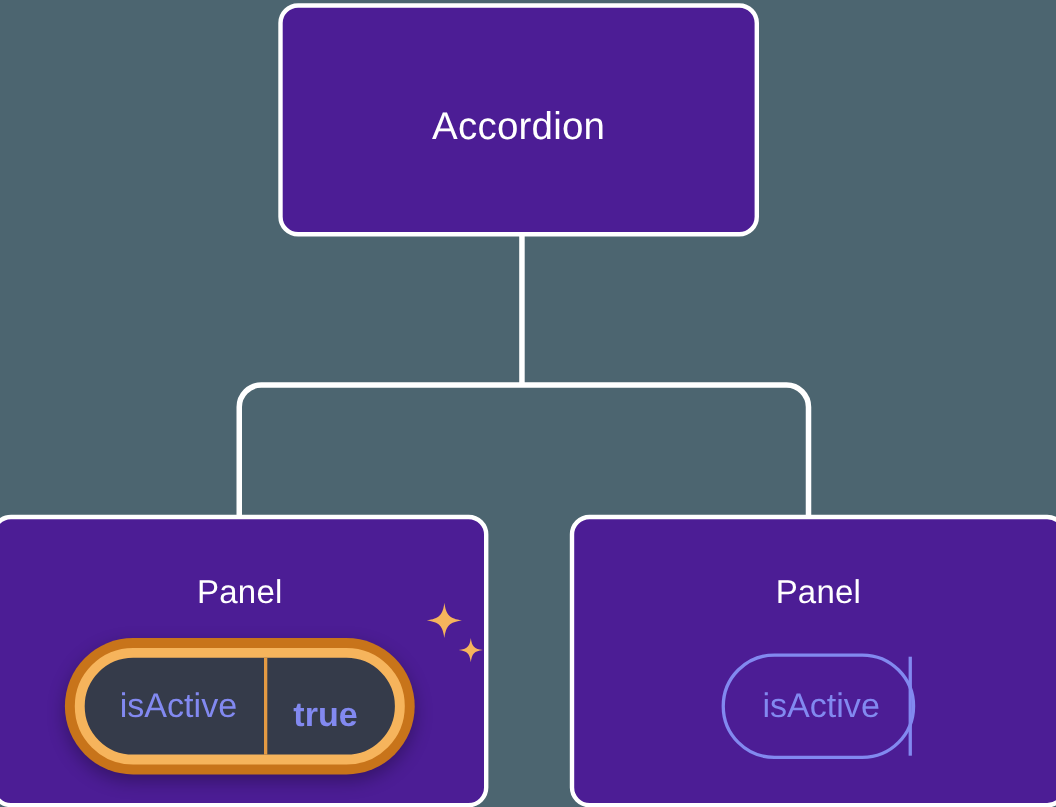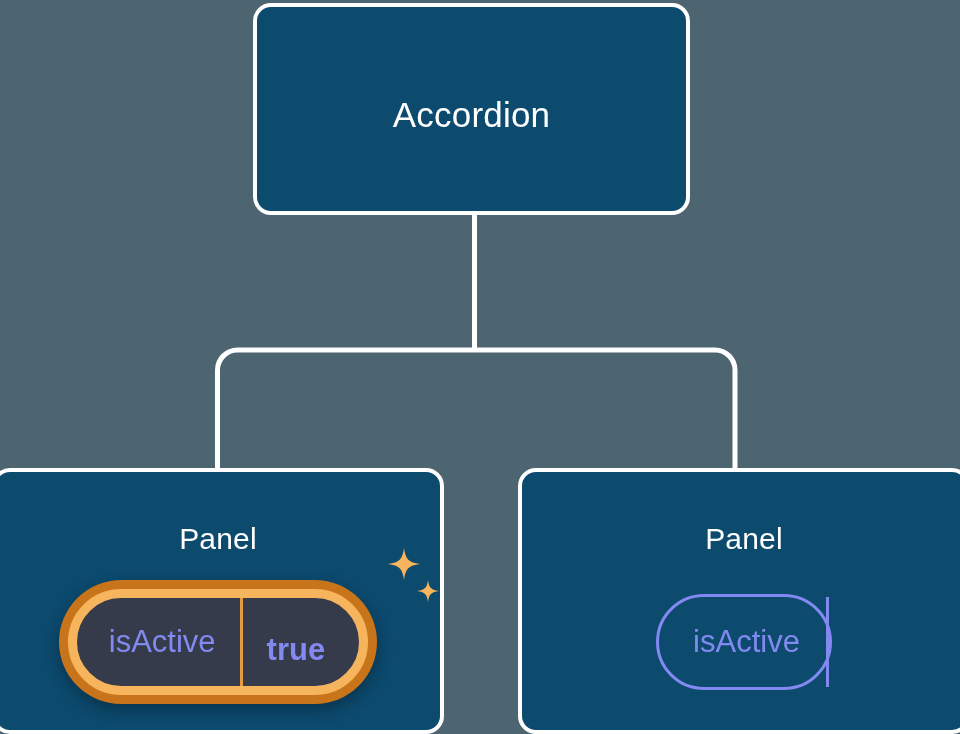--- a/index.html
+++ b/index.html
@@ -28,21 +28,21 @@
     top: 0;
     width: 960px;
     height: 734px;
     pointer-events: none;
   }
 
   
   .node {
     position: absolute;
     box-sizing: border-box;
-    background: #0c4a6e;
+    background: #4c1d95;
     border: 4px solid #ffffff;
     border-radius: 18px;
   }
 
   .node-root {
     left: 253px;
     top: 3px;
     width: 437px;
     height: 212px;
   }

